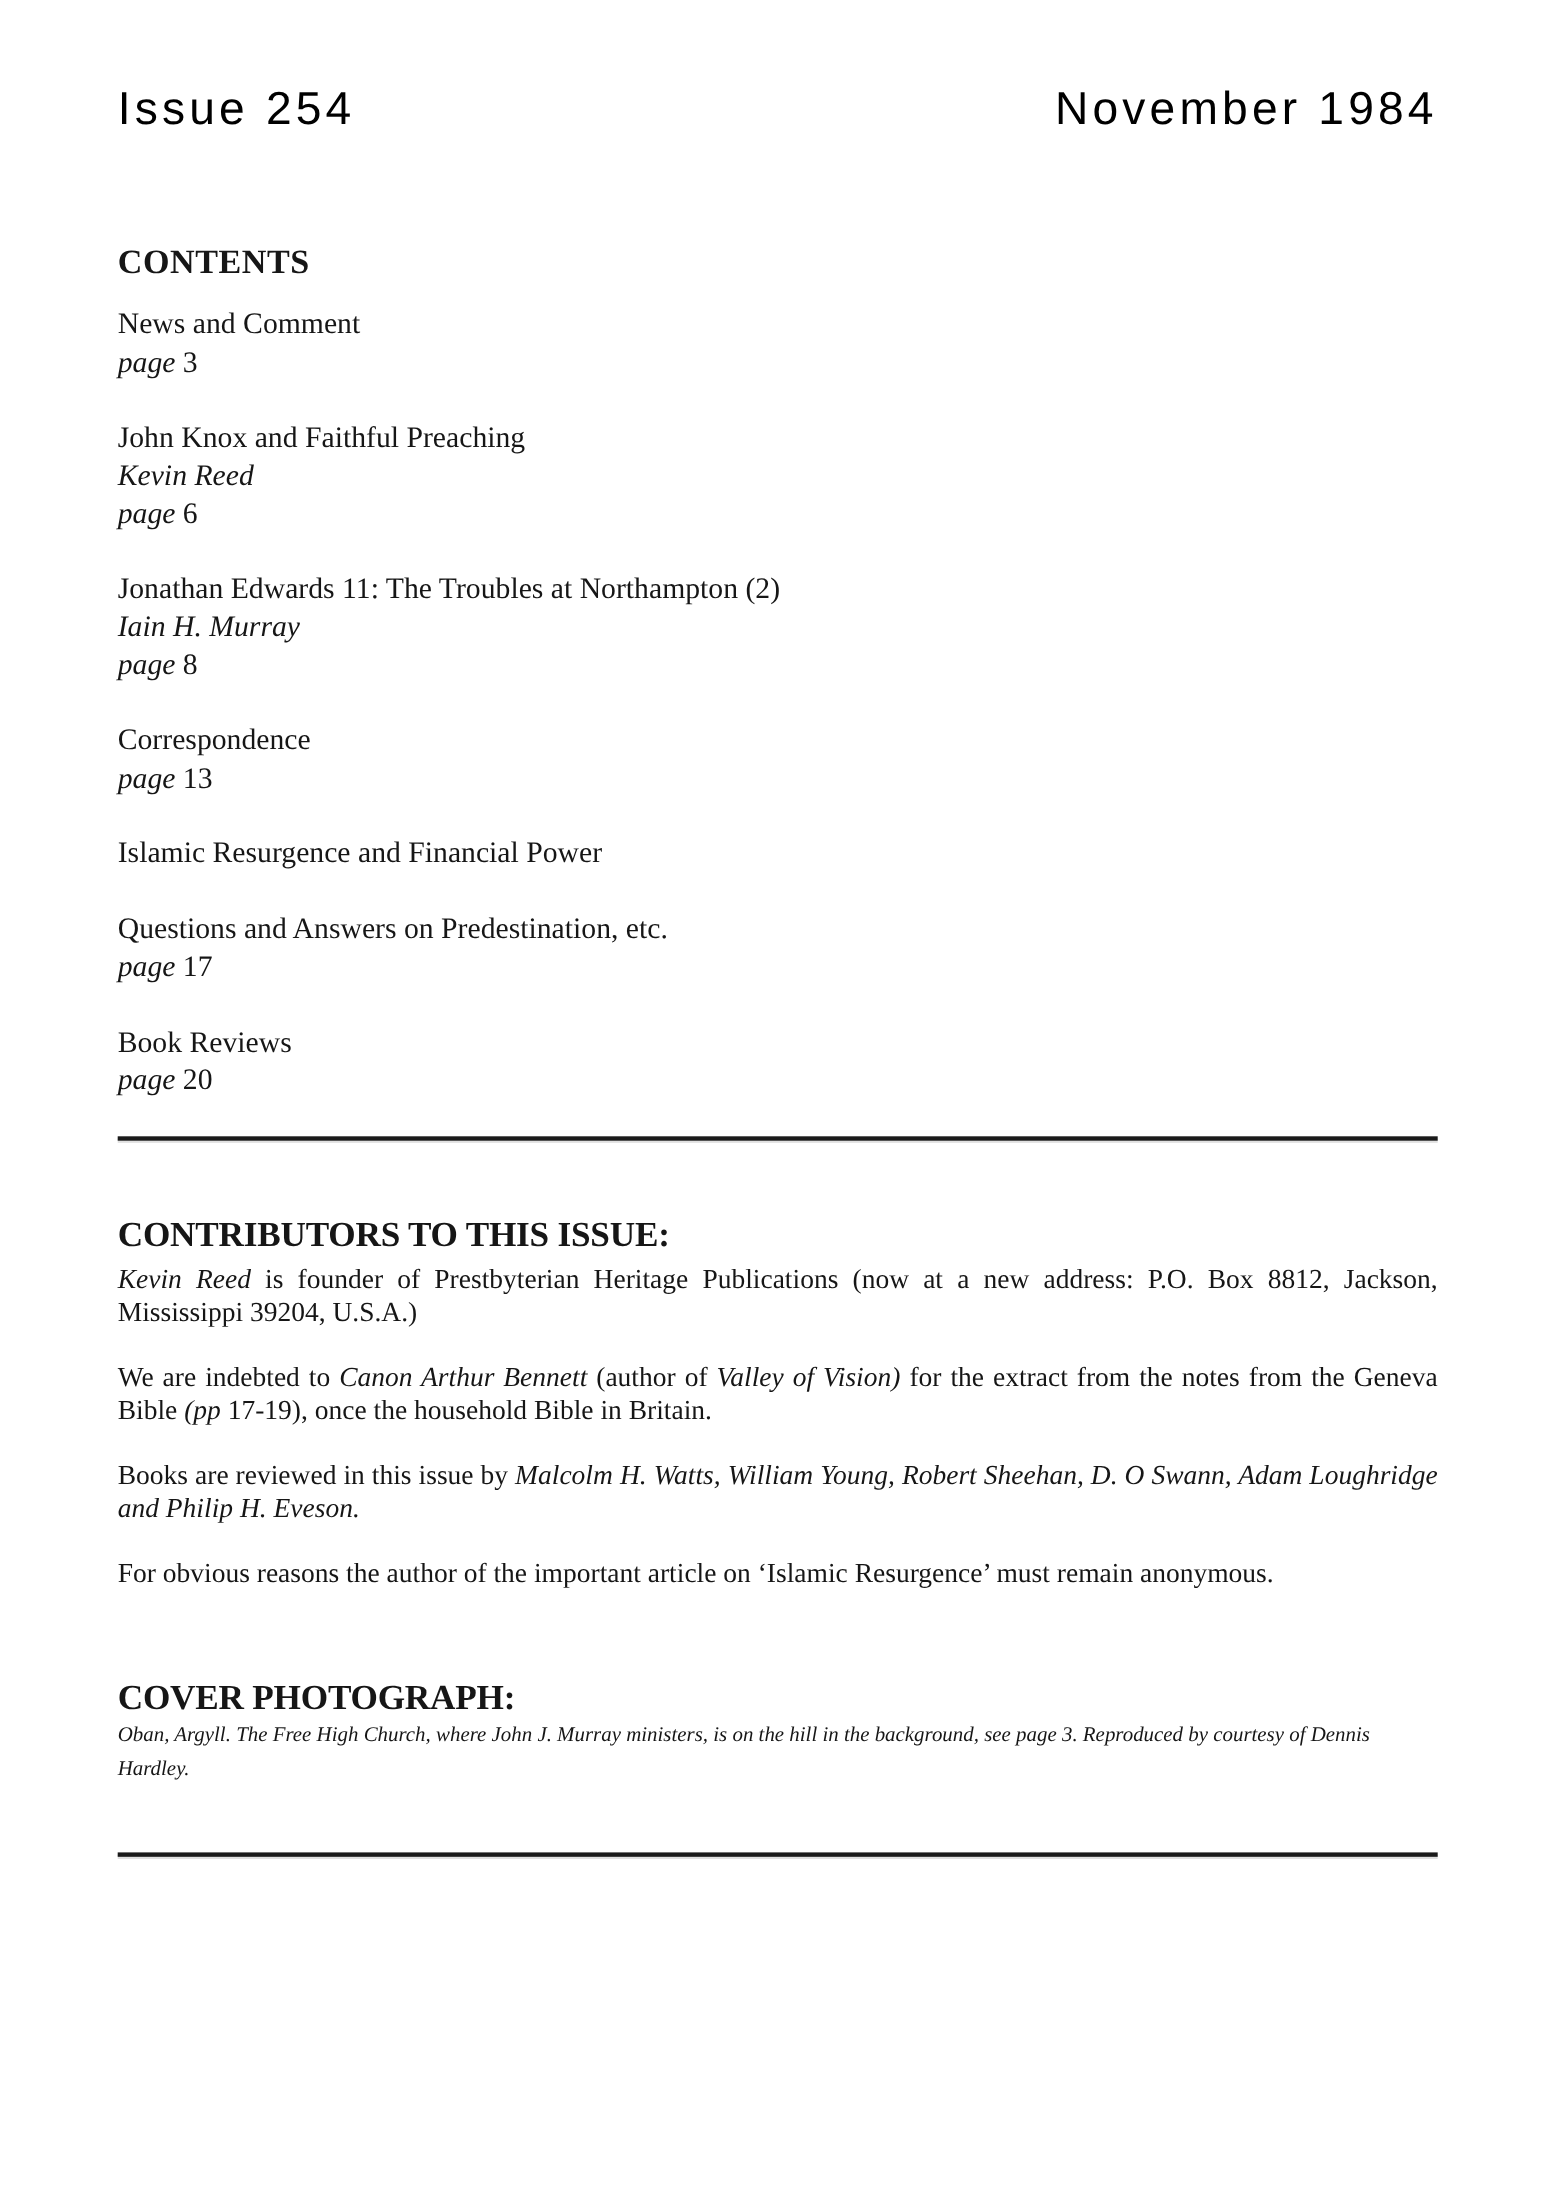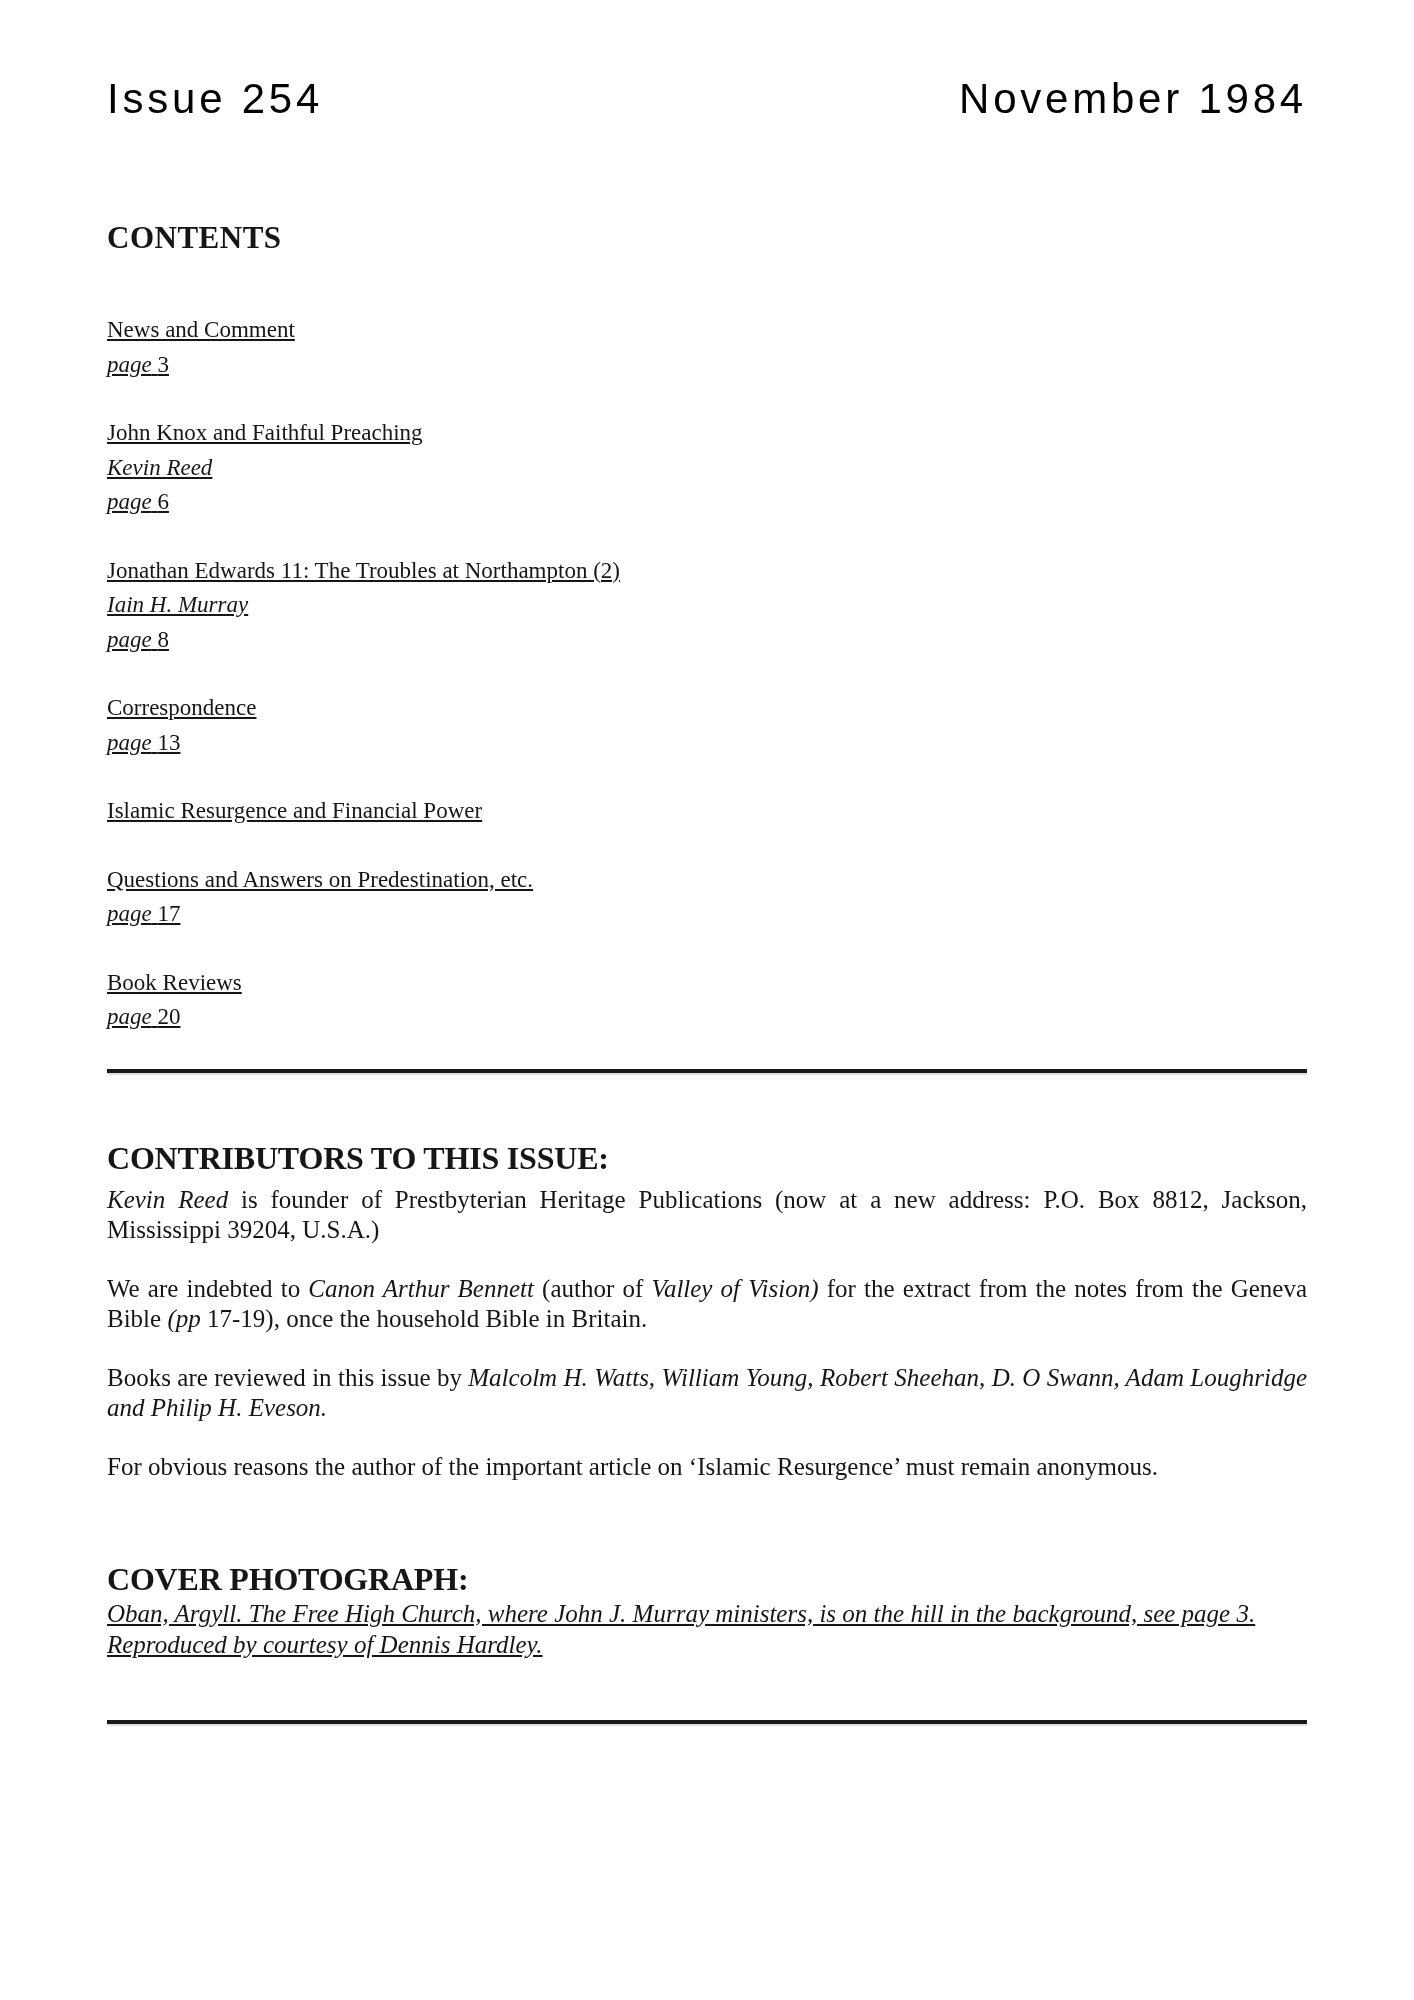--- a/index.html
+++ b/index.html
@@ -27,24 +27,23 @@
   }
   .contents-heading {
     margin: 102px 0 0 0;
     font-family: "Liberation Serif", serif;
     font-size: 31px;
     line-height: 1;
     font-weight: 700;
     letter-spacing: 0.5px;
   }
   .toc {
-    margin-top: 60px;
-    font-size: 23px;
+    margin-top: 24px;
+    font-size: 27px;
     line-height: 34.5px;
-    text-decoration: underline;
   }
   .toc-entry { margin-bottom: 34px; }
   .toc-title { font-style: normal; }
   .toc-author { font-style: italic; }
   .toc-page i { font-style: italic; }
   .toc-page span { font-style: normal; }
   .rule {
     height: 4px;
     background: var(--rule, #1a1a1a);
     box-shadow: 0 2px 0 rgba(0,0,0,0.12);
@@ -62,24 +61,23 @@
   .body-para {
     margin: 0 0 29px 0;
     font-size: 25px;
     line-height: 30px;
     text-align: justify;
   }
   .body-para i { font-style: italic; }
   .cover-section .section-heading { margin-top: 84px; }
   .caption {
     margin: 6px 0 0 0;
-    font-size: 25px;
+    font-size: 19px;
     line-height: 31px;
     font-style: italic;
-    text-decoration: underline;
   }
 </style>
 </head>
 <body>
 
 <div class="page" style="--bg: #ffffff; --ink: #161616; --rule: #1a1a1a;">
 
   <header class="masthead">
     <span>Issue 254</span>
     <span>November 1984</span>

